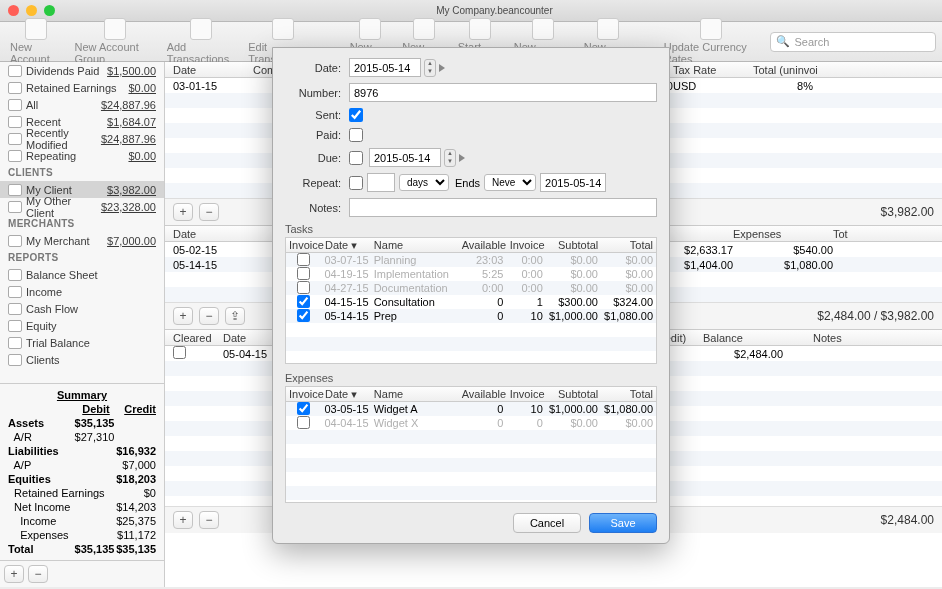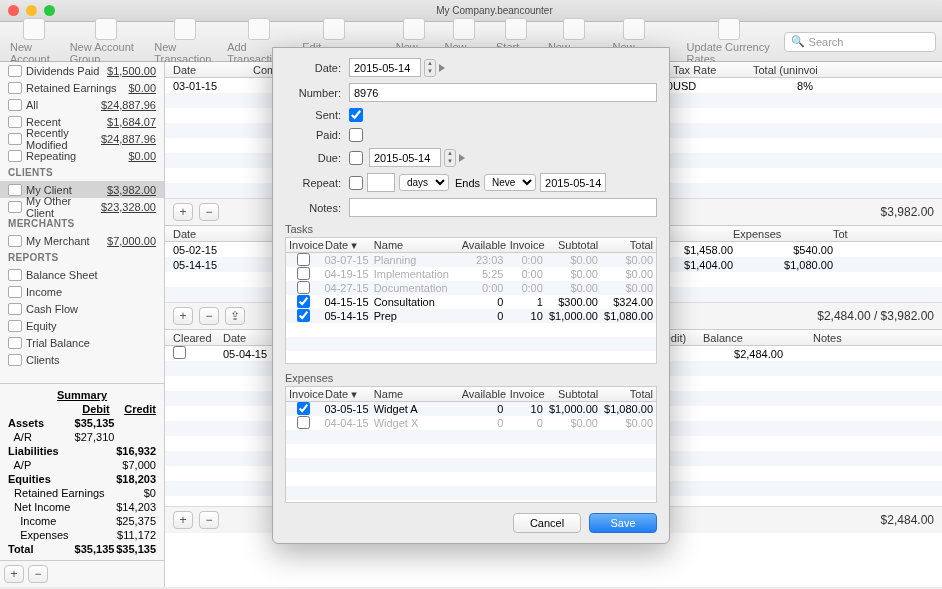--- a/index.html
+++ b/index.html
@@ -72,24 +72,20 @@
     <div class="tbtn">
       <div class="ico"></div>
       <span>New Account</span>
     </div>
     <div class="tbtn">
       <div class="ico"></div>
       <span>New Account Group</span>
     </div>
     <div class="tbtn">
       <div class="ico"></div>
-      <span>New Transaction</span>
-    </div>
-    <div class="tbtn">
-      <div class="ico"></div>
       <span>Add Transactions</span>
     </div>
     <div class="tbtn">
       <div class="ico"></div>
       <span>Edit Transactions</span>
     </div>
     <div style="width: 20px;"></div>
     <div class="tbtn">
       <div class="ico"></div>
       <span>New Filter</span>
@@ -307,21 +303,21 @@
           <div style="width:100px"></div>
           <div style="width:80px">Repeat</div>
           <div style="width:100px">Tasks</div>
           <div style="width:100px">Expenses</div>
           <div style="width:60px">Tot</div>
         </div>
       <div id="t2b" style="height:60px;">
           <div class="trow">
             <div style="width:80px">05-02-15</div>
             <div style="width:380px"></div>
-            <div style="width:100px;text-align:right">$1,458.00</div>
+            <div style="width:100px;text-align:right">$2,633.17</div>
             <div style="width:100px;text-align:right">$540.00</div>
           </div>
           <div class="trow">
             <div style="width:80px">05-14-15</div>
             <div style="width:380px"></div>
             <div style="width:100px;text-align:right">$1,404.00</div>
             <div style="width:100px;text-align:right">$1,080.00</div>
           </div>
           <div class="trow"></div>
           <div class="trow"></div>

